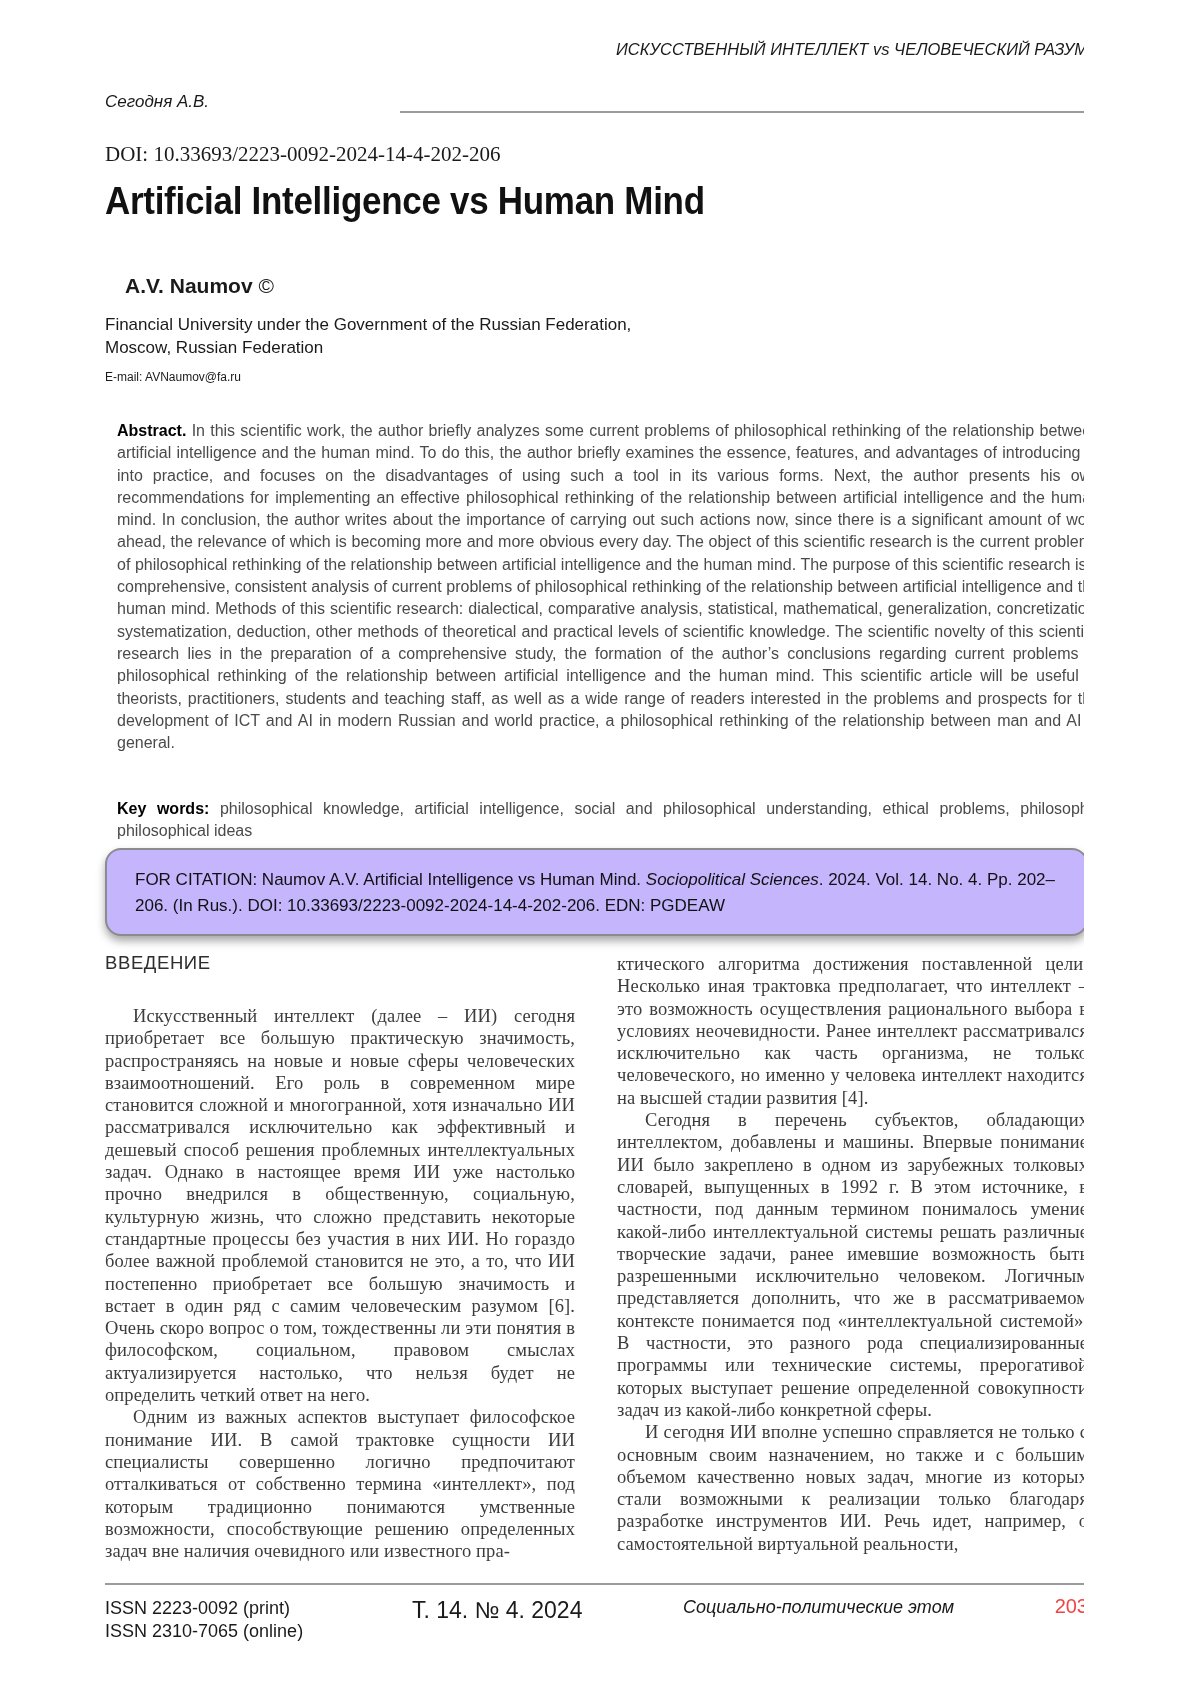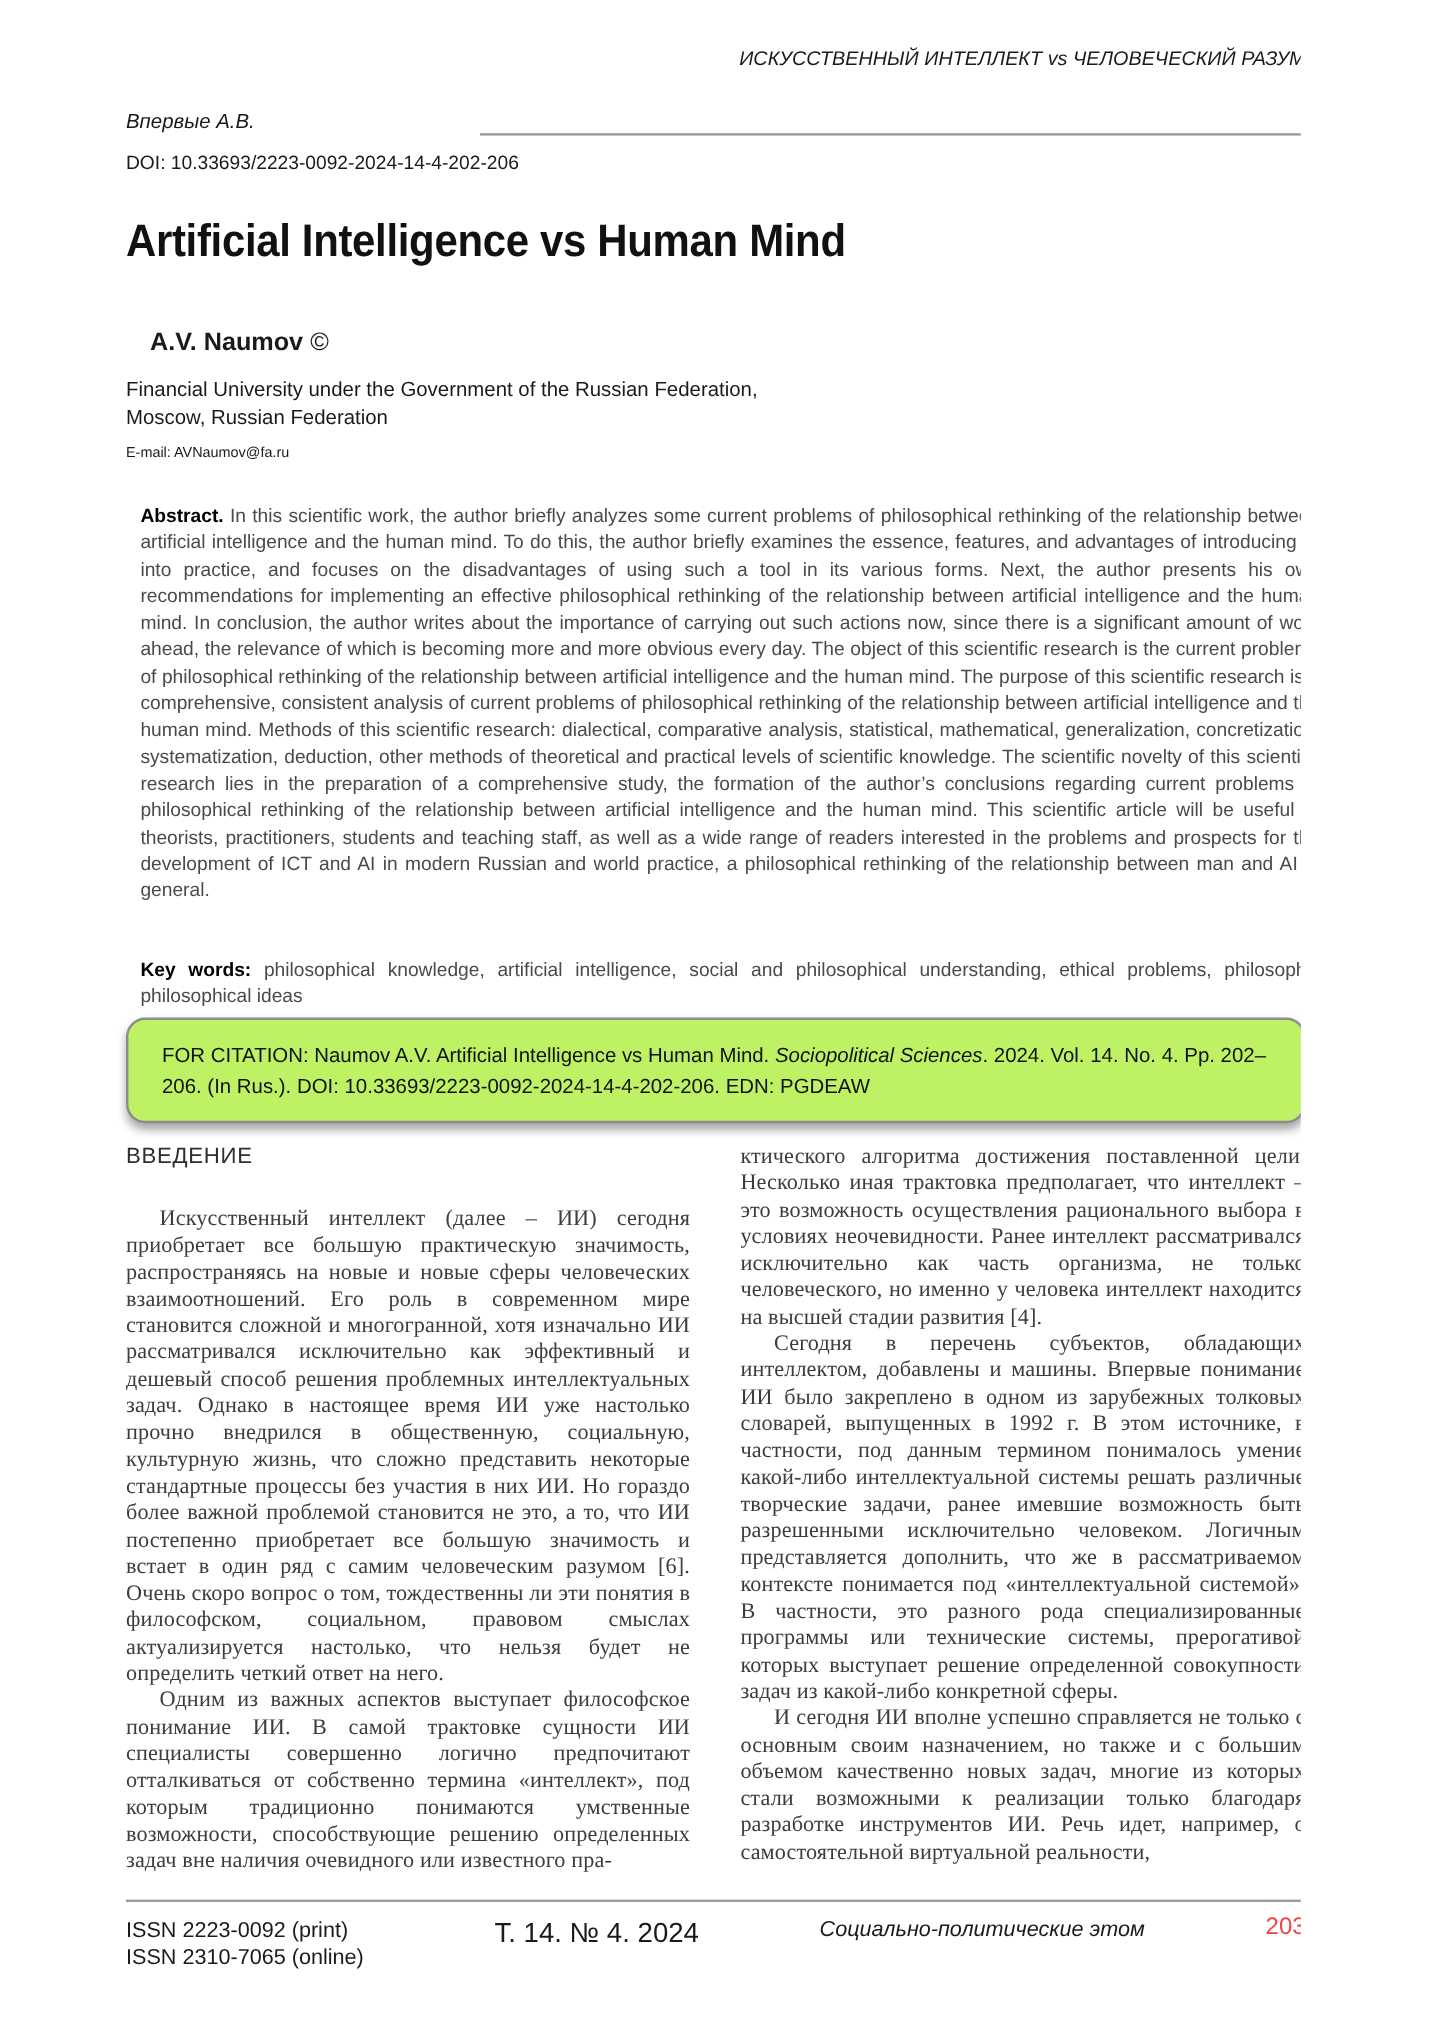--- a/index.html
+++ b/index.html
@@ -19,21 +19,21 @@
   .vmark{position:absolute;background:#9b9b9b;width:2px;left:1117px;}
   .vmark-top{top:20px;height:182px;}
   .vmark-bottom{top:1484px;height:156px;}
 
   
   .running-head{
     position:absolute;left:105px;top:40px;width:983px;
     text-align:right;font-style:italic;font-size:16.5px;color:#1a1a1a;
   }
   .author-ru{position:absolute;left:105px;top:92px;font-style:italic;font-size:17px;}
-  .doi-line{position:absolute;left:105px;top:128px;font-size:16px;}
+  .doi-line{position:absolute;left:105px;top:142px;font-size:21px;font-family:Liberation Serif, serif;}
   .title{
     position:absolute;left:105px;top:180px;width:1090px;margin:0;
     font-size:38px;font-weight:bold;letter-spacing:-0.3px;color:#111;
     transform:scaleX(0.92);transform-origin:left top;white-space:nowrap;
   }
   .author-line{position:absolute;left:105px;top:274px;font-size:21px;font-weight:bold;margin-left:20px;}
   .author-line .copy{font-weight:normal;margin-left:6px;}
   .affiliation{position:absolute;left:105px;top:313px;font-size:17px;line-height:23px;}
   .email{position:absolute;left:105px;top:370px;font-size:12px;}
 
@@ -42,21 +42,21 @@
     position:absolute;left:105px;width:983px;margin:12px;
     font-size:16px;line-height:22.3px;text-align:justify;color:#4a4a4a;
   }
   .abstract{top:408px;}
   .keywords{top:786px;}
   .blabel{font-weight:bold;color:#000;}
 
   
   .citation-box{
     position:absolute;left:105px;top:848px;width:983px;box-sizing:border-box;
-    background:#bef264;border:2.5px solid #8c8c8c;border-radius:16px;
+    background:#c4b5fd;border:2.5px solid #8c8c8c;border-radius:16px;
     padding:17px 28px 15px 28px;
     font-size:17px;line-height:26px;color:#111;
     box-shadow:0 5px 8px rgba(0,0,0,0.35);
   }
   .citation-box i{font-style:italic;}
 
   
   .col{position:absolute;top:953px;
     font-family:"Liberation Serif",serif;font-size:18.5px;line-height:22.3px;
     color:#3c3c3c;text-align:justify;letter-spacing:0.1px;
@@ -82,21 +82,21 @@
 <body>
 
 <div class="page">
 
   <div class="hrule top-rule"></div>
   <div class="vmark vmark-top"></div>
   <div class="vmark vmark-bottom"></div>
   <div class="hrule bottom-rule"></div>
 
   <div class="running-head">ИСКУССТВЕННЫЙ ИНТЕЛЛЕКТ vs ЧЕЛОВЕЧЕСКИЙ РАЗУМ</div>
-  <div class="author-ru">Впервые А.В.</div>
+  <div class="author-ru">Сегодня А.В.</div>
   <div class="doi-line">DOI: 10.33693/2223-0092-2024-14-4-202-206</div>
 
   <h1 class="title">Artificial Intelligence vs Human Mind</h1>
 
   <div class="author-line">
     <span>A.V. Naumov</span><span class="copy">©</span>
   </div>
 
   <div class="affiliation">
     <div>Financial University under the Government of the Russian Federation,</div>

